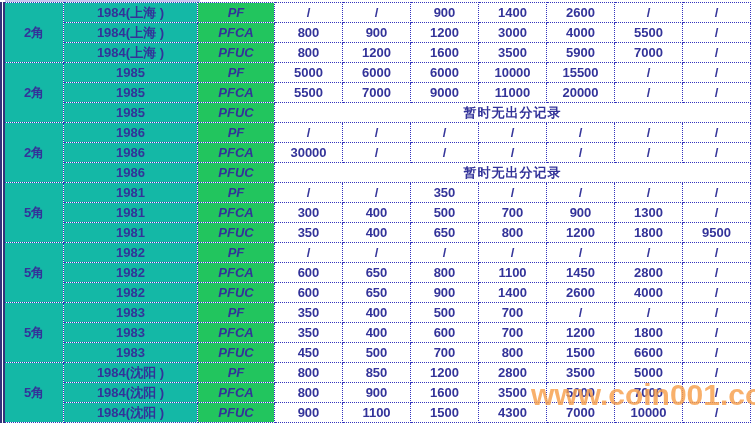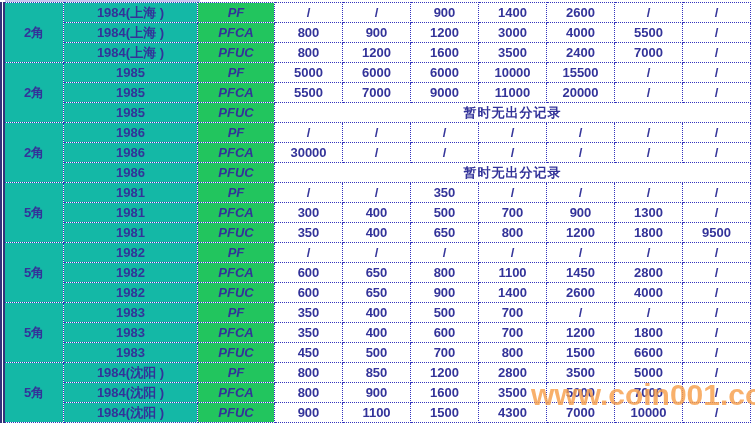--- a/index.html
+++ b/index.html
@@ -82,21 +82,21 @@
         <td class="price c-n">5500</td>
         <td class="price c-n">/</td>
       </tr>
       <tr>
         <td class="year">1984(上海 )</td>
         <td class="grade">PFUC</td>
         <td class="price c-n">800</td>
         <td class="price c-n">1200</td>
         <td class="price c-n">1600</td>
         <td class="price c-n">3500</td>
-        <td class="price c-r">2400</td>
+        <td class="price c-r">5900</td>
         <td class="price c-n">7000</td>
         <td class="price c-n">/</td>
       </tr>
       <tr>
         <td class="denom" rowspan="3">2角</td>
         <td class="year">1985</td>
         <td class="grade">PF</td>
         <td class="price c-n">5000</td>
         <td class="price c-n">6000</td>
         <td class="price c-g">6000</td>

